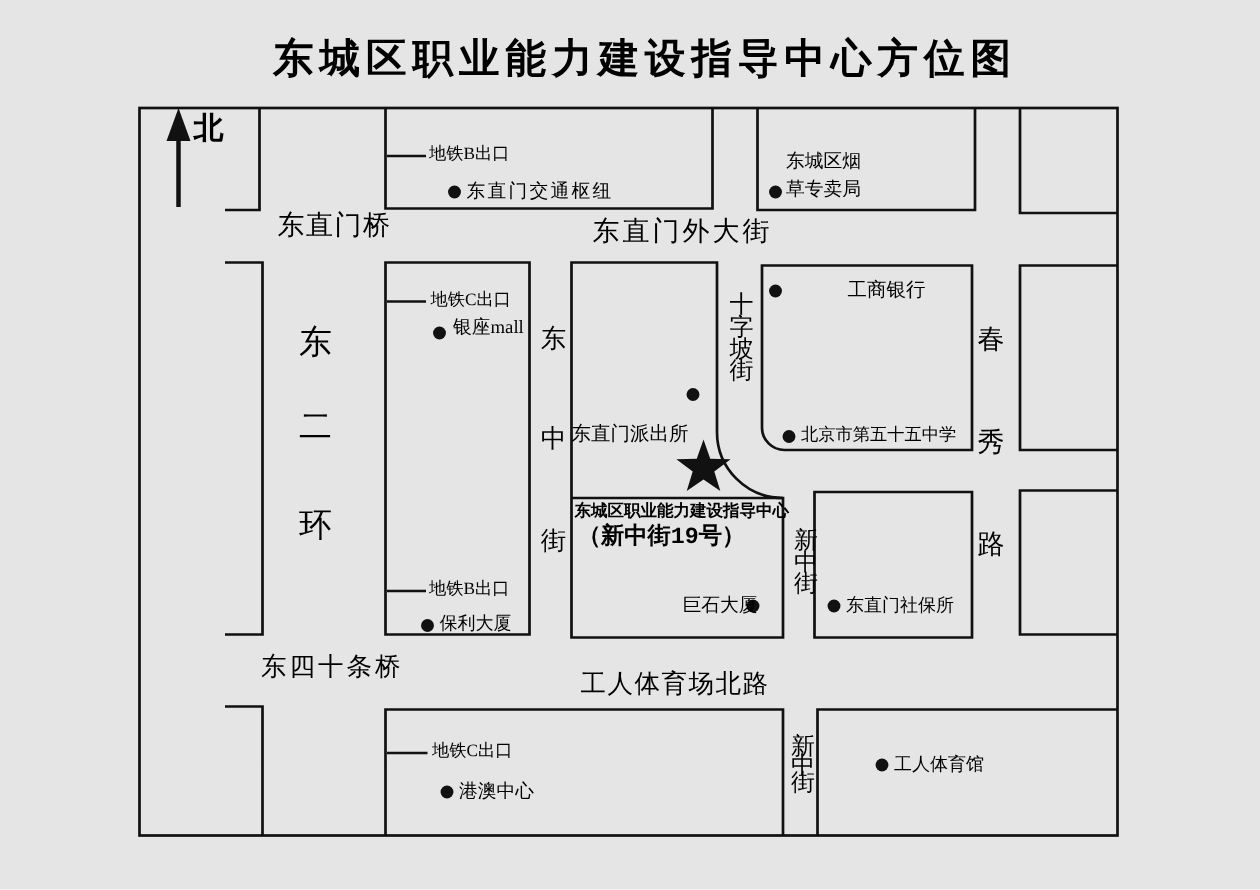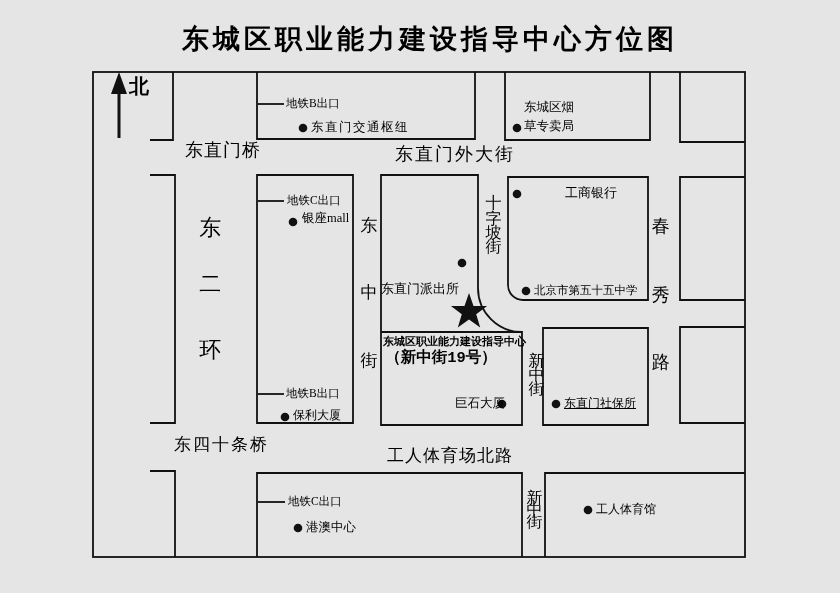--- a/index.html
+++ b/index.html
@@ -88,21 +88,21 @@
   <div class="lbl" style="left:288px;top:495px;font-size:11.5px;">地铁C出口</div>
 
   <div class="lbl" style="left:311px;top:120px;font-size:12.5px;letter-spacing:1.5px;">东直门交通枢纽</div>
   <div class="lbl" style="left:524px;top:100px;font-size:12.5px;">东城区烟</div>
   <div class="lbl" style="left:524px;top:119px;font-size:12.5px;">草专卖局</div>
   <div class="lbl" style="left:302px;top:211px;font-size:12.5px;">银座mall</div>
   <div class="lbl" style="left:525px;top:186px;font-size:13px;margin-left:40px;">工商银行</div>
   <div class="lbl" style="left:381px;top:254px;font-size:13px;margin-top:28px;">东直门派出所</div>
   <div class="lbl" style="left:534px;top:284px;font-size:11.5px;">北京市第五十五中学</div>
   <div class="lbl" style="left:455px;top:396px;font-size:12.5px;">巨石大厦</div>
-  <div class="lbl" style="left:564px;top:397px;font-size:12px;text-decoration:underline;">东直门社保所</div>
+  <div class="lbl" style="left:564px;top:397px;font-size:12px;">东直门社保所</div>
   <div class="lbl" style="left:293px;top:409px;font-size:12px;">保利大厦</div>
   <div class="lbl" style="left:306px;top:520px;font-size:12.5px;">港澳中心</div>
   <div class="lbl" style="left:596px;top:503px;font-size:12px;">工人体育馆</div>
 
   <div class="lbl c b hei" style="left:383px;top:336px;width:138px;font-size:11px;">东城区职业能力建设指导中心</div>
   <div class="lbl c b hei" style="left:383px;top:350px;width:116px;font-size:15.5px;">（新中街19号）</div>
 
 </div>
 
 </body></html>

